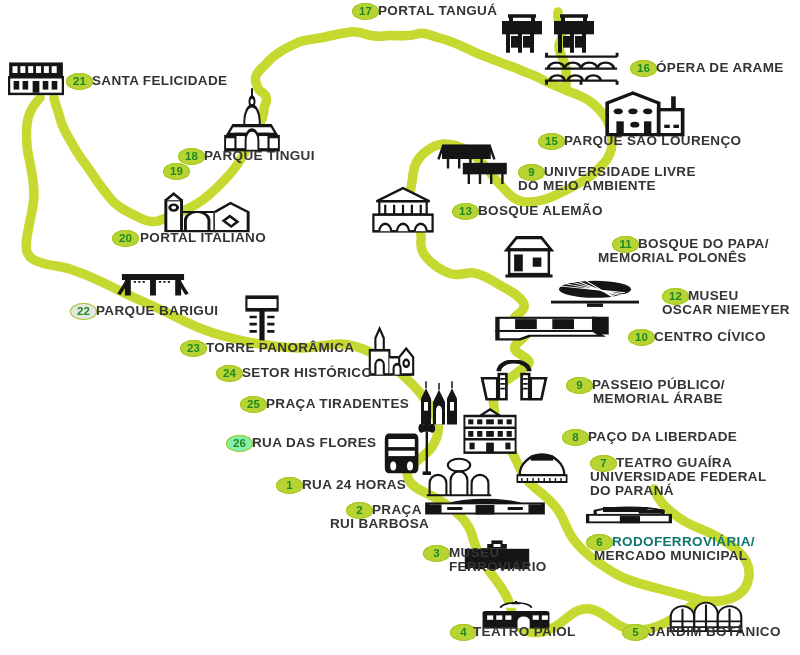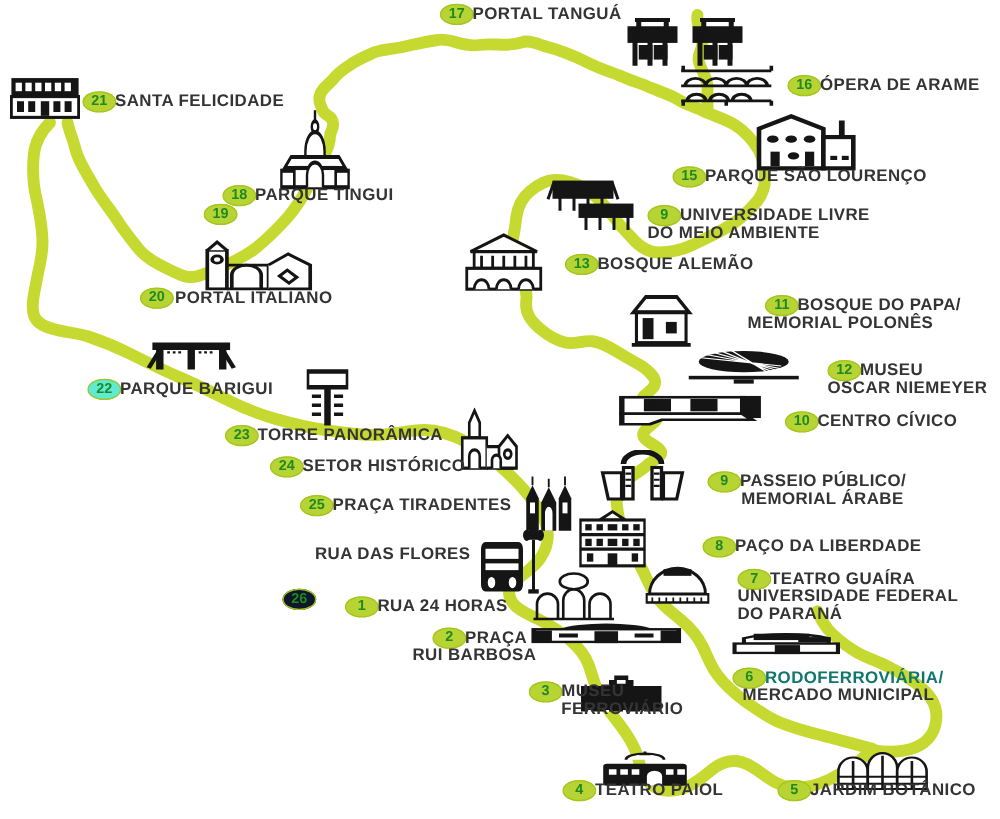--- a/index.html
+++ b/index.html
@@ -76,21 +76,21 @@
         <g fill="#fff">
           <rect x="12" y="28" width="8" height="8"></rect>
           <rect x="24" y="28" width="8" height="8"></rect>
           <rect x="36" y="28" width="8" height="8"></rect>
           <path d="M52 52 v-14 a8 8 0 0 1 16 0 v14 z"></path>
           <rect x="72" y="28" width="8" height="8"></rect>
           <rect x="84" y="28" width="8" height="8"></rect>
         </g>
       </svg></div>
     <div class="poi-badge" style="left: 450px; top: 624px; background: rgb(184, 212, 52); box-shadow: rgb(163, 198, 30) 0px 0px 0px 1px inset; color: rgb(30, 138, 33);">4</div>
-    <div class="poi-label-line" style="left: 476px; top: 625px; color: rgb(52, 52, 52);">TEATRO PAIOL</div>
+    <div class="poi-label-line" style="left: 452px; top: 625px; color: rgb(52, 52, 52); padding-left: 21px;">TEATRO PAIOL</div>
     <div class="poi-icon" style="left: 664px; top: 592px;"><svg width="84" height="42" viewBox="0 0 100 60" preserveAspectRatio="none">
         <g stroke="#151515" fill="#fff" stroke-width="2.5">
           <path d="M8 56 v-20 a14 16 0 0 1 28 0 v20 z"></path>
           <path d="M36 56 v-24 a14 17 0 0 1 28 0 v24 z"></path>
           <path d="M64 56 v-20 a14 16 0 0 1 28 0 v20 z"></path>
           <path d="M8 42 h84 M22 24 v32 M50 18 v38 M78 24 v32 M8 50 h84"></path>
         </g>
       </svg></div>
     <div class="poi-badge" style="left: 622px; top: 624px; background: rgb(184, 212, 52); box-shadow: rgb(163, 198, 30) 0px 0px 0px 1px inset; color: rgb(30, 138, 33);">5</div>
     <div class="poi-label-line" style="left: 648px; top: 625px; color: rgb(52, 52, 52);">JARDIM BOTÂNICO</div>
@@ -300,21 +300,21 @@
         </g>
       </svg></div>
     <div class="poi-badge" style="left: 66px; top: 73px; background: rgb(184, 212, 52); box-shadow: rgb(163, 198, 30) 0px 0px 0px 1px inset; color: rgb(30, 138, 33);">21</div>
     <div class="poi-label-line" style="left: 92px; top: 74px; color: rgb(52, 52, 52);">SANTA FELICIDADE</div>
     <div class="poi-icon" style="left: 116px; top: 268px;"><svg width="74" height="36" viewBox="0 0 100 60" preserveAspectRatio="none">
         <rect x="8" y="10" width="84" height="10" fill="#151515"></rect>
         <path d="M16 20 v26 M50 20 v26 M84 20 v26" stroke="#151515" stroke-width="8"></path>
         <path d="M16 20 l-12 24 M84 20 l12 24" stroke="#151515" stroke-width="5"></path>
         <path d="M24 23 h18 M58 23 h18" stroke="#151515" stroke-width="3" stroke-dasharray="3 3"></path>
       </svg></div>
-    <div class="poi-badge" style="left: 70px; top: 303px; background: #5eead4; box-shadow: rgb(163, 198, 30) 0px 0px 0px 1px inset; color: rgb(30, 138, 33);">22</div>
+    <div class="poi-badge" style="left: 70px; top: 303px; background: #e5e5e5; box-shadow: rgb(163, 198, 30) 0px 0px 0px 1px inset; color: rgb(30, 138, 33);">22</div>
     <div class="poi-label-line" style="left: 96px; top: 304px; color: rgb(52, 52, 52);">PARQUE BARIGUI</div>
     <div class="poi-icon" style="left: 236px; top: 290px;"><svg width="52" height="54" viewBox="0 0 100 60" preserveAspectRatio="none">
         <g stroke="#151515" fill="#fff" stroke-width="4">
           <rect x="20" y="8" width="60" height="14"></rect>
           <path d="M50 22 v34" stroke-width="10"></path>
           <path d="M26 30 h14 M26 38 h14 M26 46 h14 M60 30 h14 M60 38 h14 M60 46 h14" stroke-width="3"></path>
         </g>
       </svg></div>
     <div class="poi-badge" style="left: 180px; top: 340px; background: rgb(184, 212, 52); box-shadow: rgb(163, 198, 30) 0px 0px 0px 1px inset; color: rgb(30, 138, 33);">23</div>
     <div class="poi-label-line" style="left: 206px; top: 341px; color: rgb(52, 52, 52);">TORRE PANORÂMICA</div>
@@ -355,15 +355,15 @@
           <circle cx="50" cy="50" r="5"></circle>
         </g>
         <g stroke="#151515" stroke-width="4" fill="none">
           <path d="M78 12 v46"></path>
           <path d="M70 12 a8 8 0 0 1 16 0" fill="#151515"></path>
           <circle cx="69" cy="8" r="3" fill="#151515"></circle>
           <circle cx="87" cy="8" r="3" fill="#151515"></circle>
           <path d="M71 58 h14"></path>
         </g>
       </svg></div>
-    <div class="poi-badge" style="left: 226px; top: 435px; background: #0f172a; box-shadow: rgb(163, 198, 30) 0px 0px 0px 1px inset; color: rgb(30, 138, 33); margin-top: 36px;">26</div>
+    <div class="poi-badge" style="left: 226px; top: 435px; background: #86efac; box-shadow: rgb(163, 198, 30) 0px 0px 0px 1px inset; color: rgb(30, 138, 33);">26</div>
     <div class="poi-label-line" style="left: 252px; top: 436px; color: rgb(52, 52, 52);">RUA DAS FLORES</div>
   </div>
 
 </body></html>

